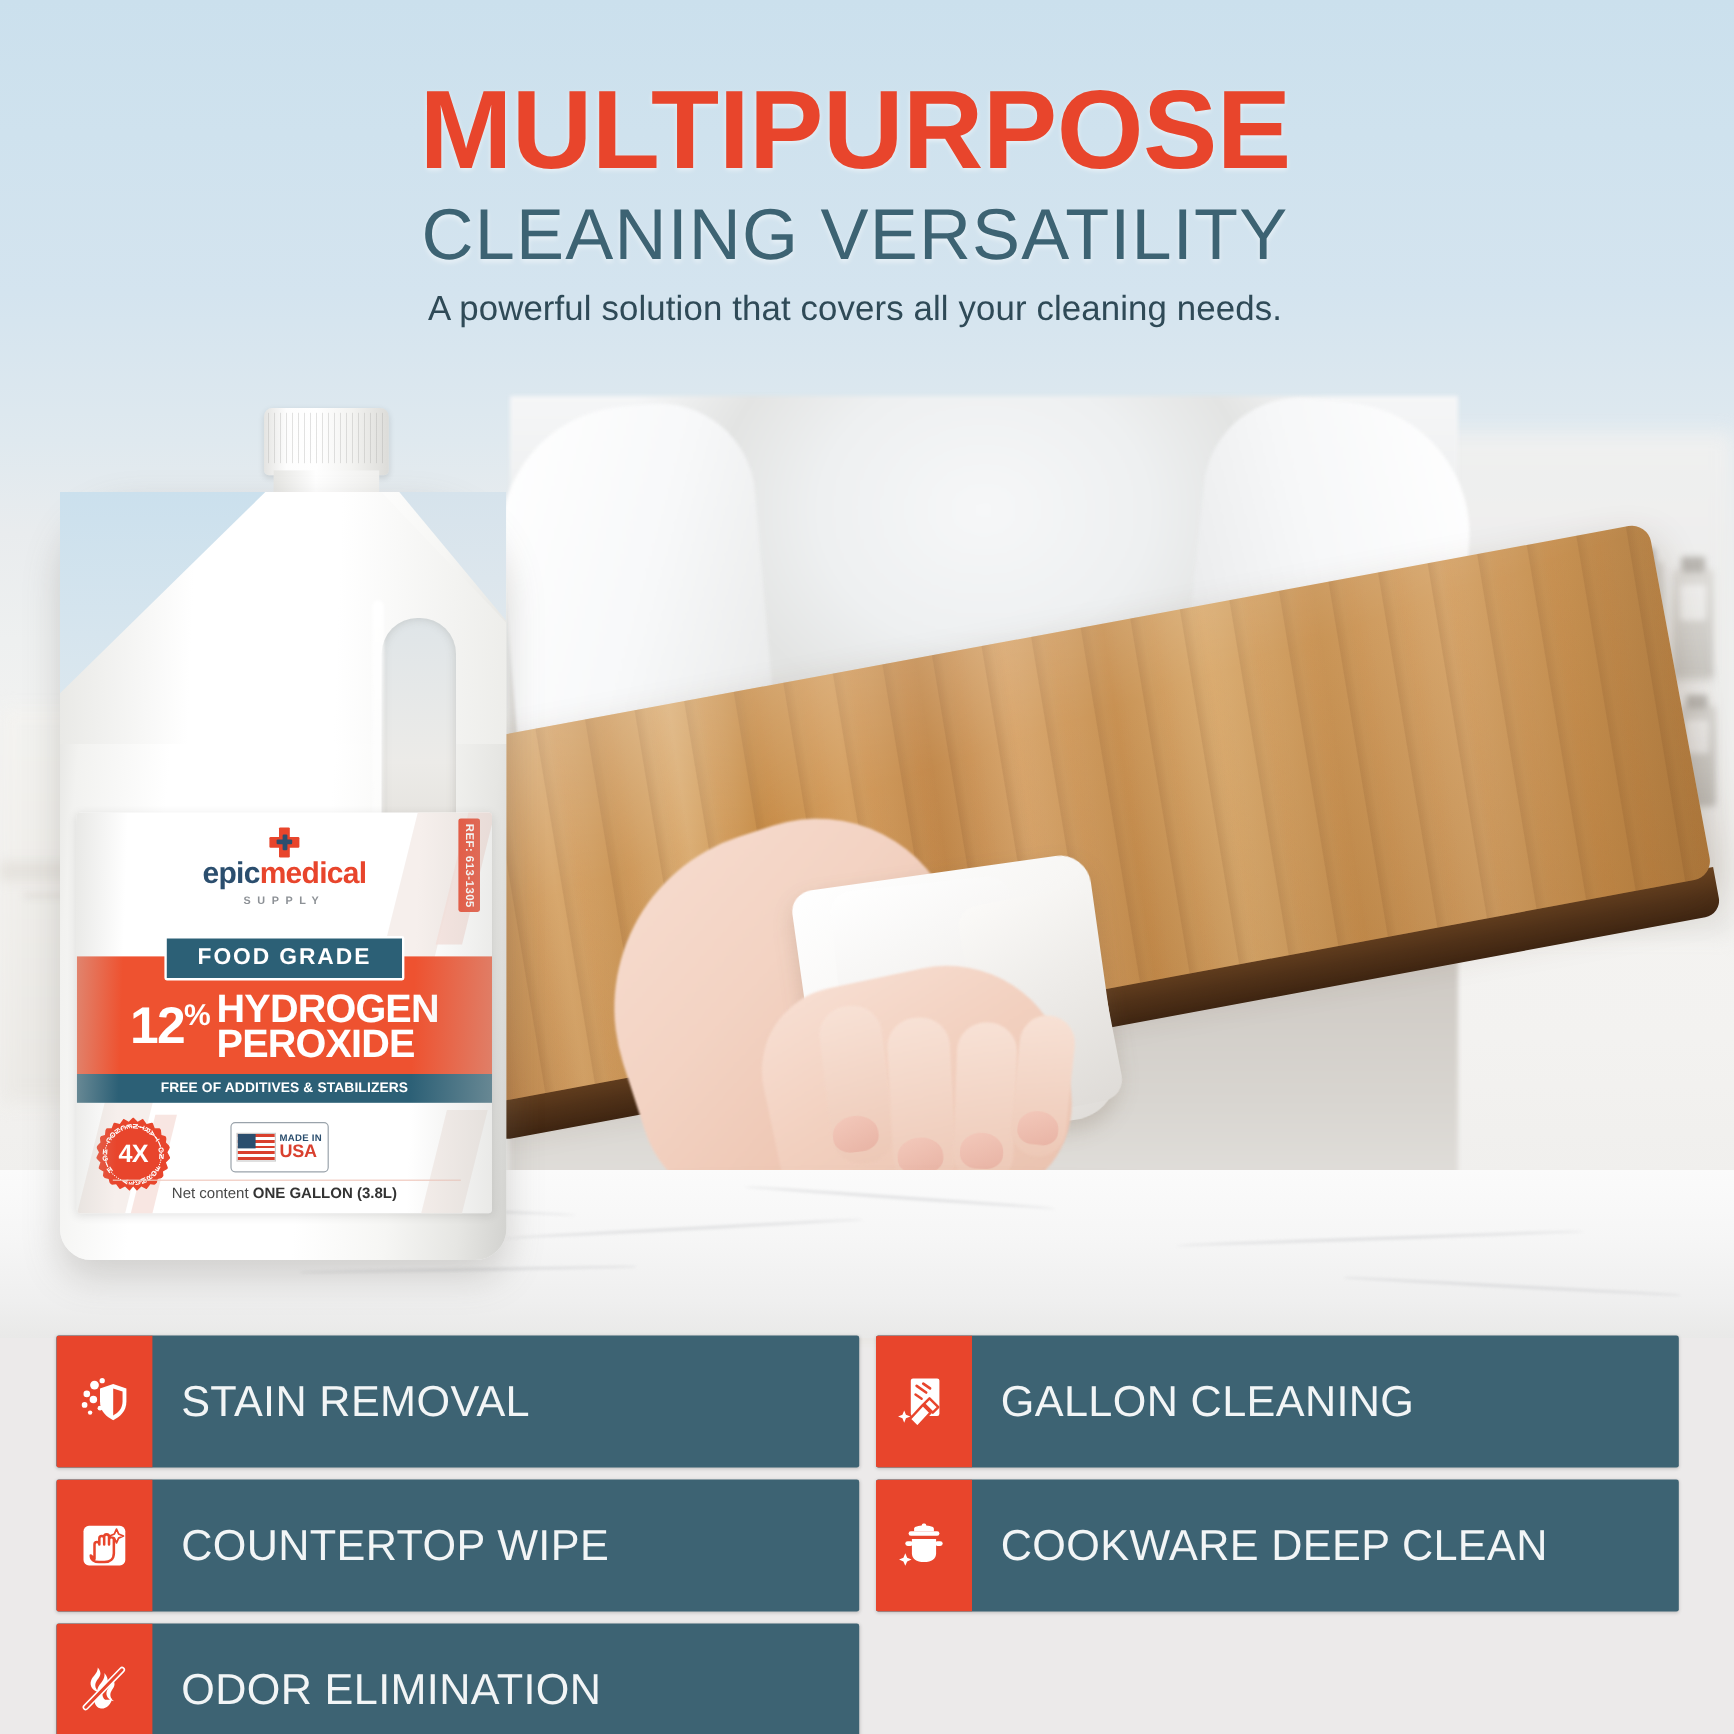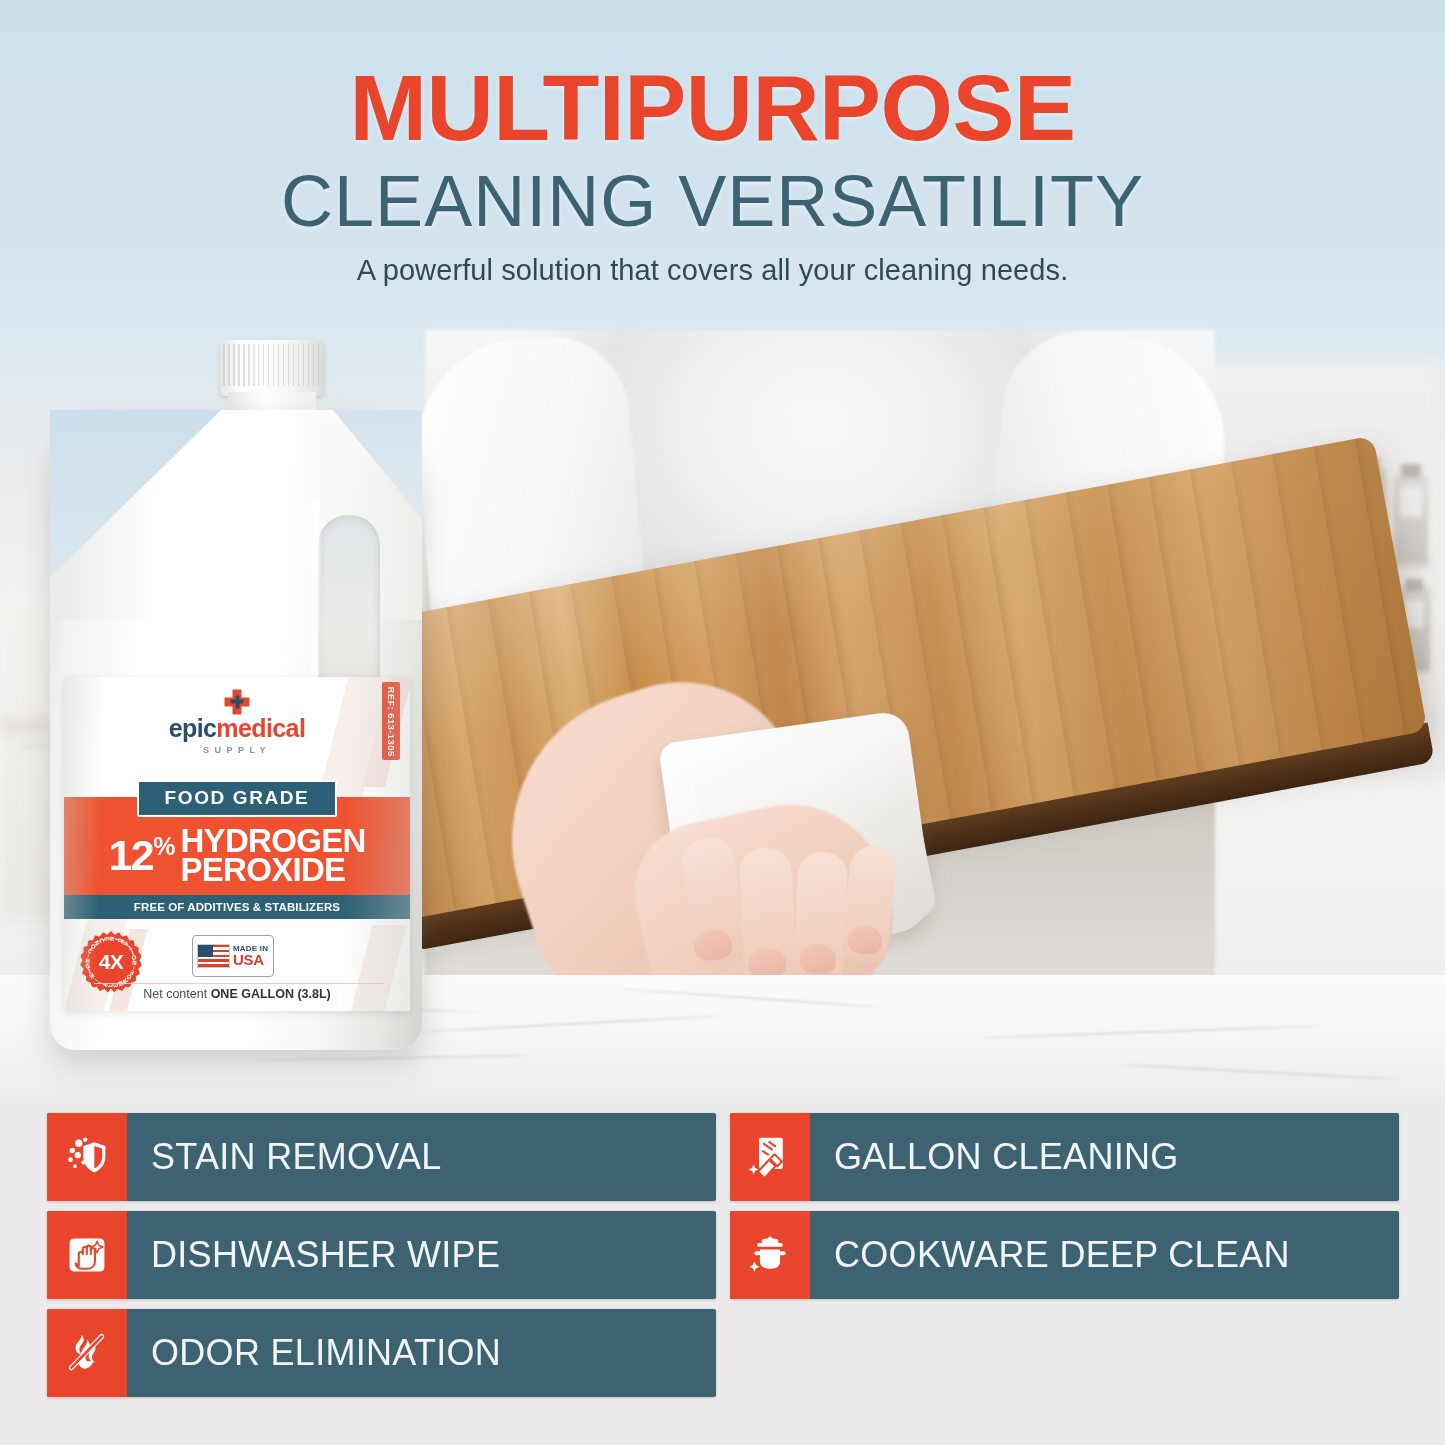--- a/index.html
+++ b/index.html
@@ -198,21 +198,21 @@
   
   .header { position:absolute; left:0; top:0; width:1425px; text-align:center; }
   .h-line1 {
     font-family:"Liberation Sans", sans-serif;
     font-weight:bold; font-size:93px; letter-spacing:-0.5px;
     color:#e8452c; line-height:1.0; margin-top:62px;
     text-shadow:0 2px 4px rgba(255,255,255,.55);
   }
   .h-line2 {
     font-family:"Liberation Sans", sans-serif;
-    font-weight:normal; font-size:72px; letter-spacing:1px;
+    font-weight:normal; font-size:60px; letter-spacing:1px;
     color:#3d6373; line-height:1.02; margin-top:10px;
     text-shadow:0 2px 4px rgba(255,255,255,.5);
   }
   .h-sub {
     font-family:"Liberation Sans", sans-serif;
     font-size:29px; color:#2f4a57; margin-top:16px; letter-spacing:.1px;
   }
 
   
   .bottle {
@@ -391,21 +391,21 @@
     font-size:12.5px; color:#4a4a4a;
   }
   .net b { color:#333; font-weight:bold; }
 
   
   .features {
     position:absolute; left:47px; top:1113px; width:1352px;
     display:grid; grid-template-columns:1fr 1fr; gap:10px 14px;
   }
   .fbar {
-    display:flex; align-items:stretch; height:88px;
+    display:flex; align-items:stretch; height:110px;
     background:#3d6373; border-radius:2px;
     box-shadow:0 1px 3px rgba(0,0,0,.18);
     overflow:hidden;
   }
   .fbar-ico {
     width:80px; min-width:80px; background:#e8452c;
     display:flex; align-items:center; justify-content:center;
   }
   .fbar-ico svg { width:44px; height:44px; display:block; }
   .fbar-lbl {
@@ -637,21 +637,21 @@
     <div class="fbar">
       <div class="fbar-ico">
         <svg viewBox="0 0 48 48" fill="#fff" aria-hidden="true">
           <rect x="5" y="6" width="38" height="36" rx="5"></rect>
           <g fill="none" stroke="#e8452c" stroke-width="2.3" stroke-linecap="round" stroke-linejoin="round">
             <path d="M15 36 v-13 a2.2 2.2 0 014.4 0 v-5.5 a2.2 2.2 0 014.4 0 v5.5 v-7 a2.2 2.2 0 014.4 0 v7 v-4.5 a2.2 2.2 0 014.4 0 V31 c0 5-3.5 8-8.5 8 h-5 c-4 0-7.5-2-7.5-6 Z"></path>
           </g>
           <path d="M35 9 l1.9 4.4 4.4 1.9 -4.4 1.9 -1.9 4.4 -1.9-4.4 -4.4-1.9 4.4-1.9 Z" fill="#fff" stroke="#e8452c" stroke-width="1.6" stroke-linejoin="round"></path>
         </svg>
       </div>
-      <div class="fbar-lbl">DISHWASHER WIPE</div>
+      <div class="fbar-lbl">COUNTERTOP WIPE</div>
     </div>
 
     <div class="fbar">
       <div class="fbar-ico">
         <svg viewBox="0 0 48 48" fill="#fff" aria-hidden="true">
           <rect x="22" y="4" width="4" height="4" rx="1.4"></rect>
           <path d="M12 11 h24 a2 2 0 010 4 H12 a2 2 0 010-4 Z"></path>
           <path d="M15 8.6 c0-1.6 3.6-2.8 9-2.8 s9 1.2 9 2.8 v2.4 H15 Z"></path>
           <path d="M13 18 h22 v13 c0 5-4 8-11 8 s-11-3-11-8 Z"></path>
           <rect x="7" y="20" width="7" height="4.4" rx="2.2"></rect>

